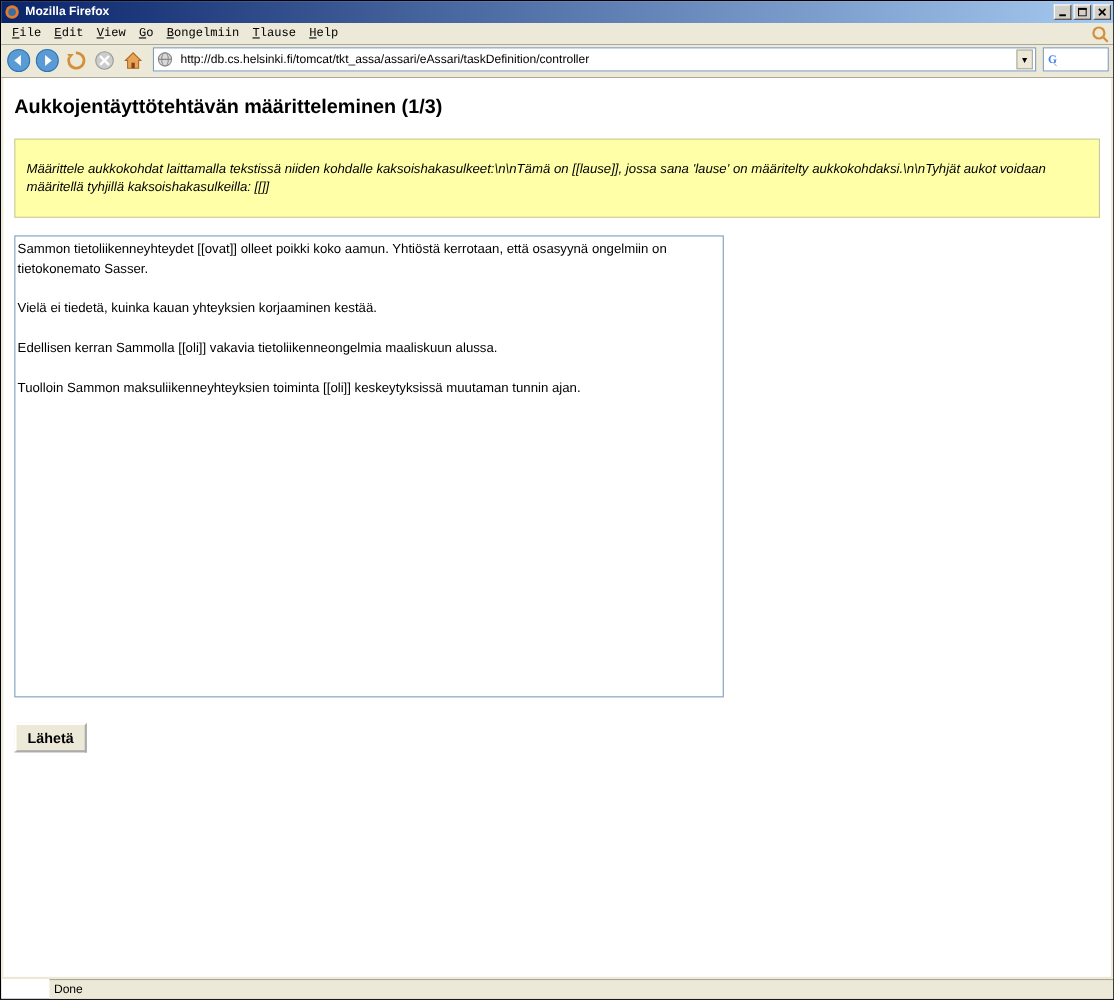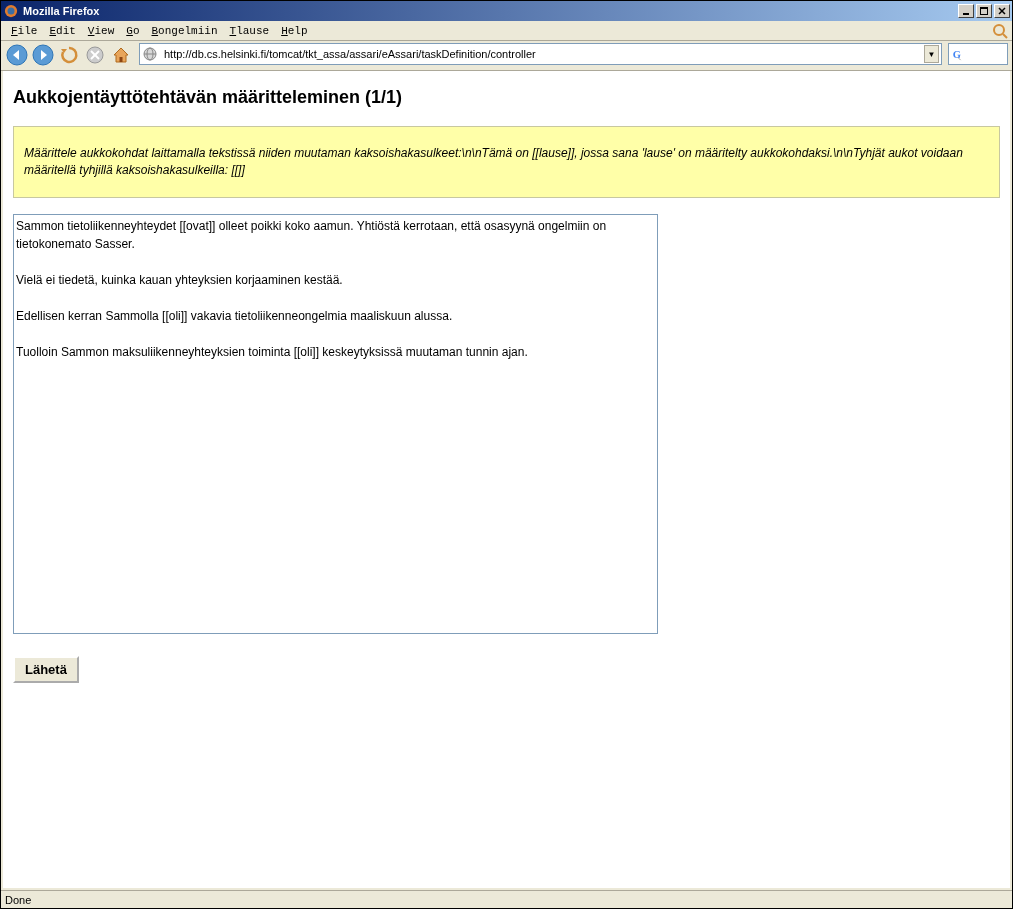--- a/index.html
+++ b/index.html
@@ -161,20 +161,21 @@
   }
   
   .statusbar {
     height:18px;
     background:#ece9d8;
     border-top:1px solid #aca899;
     font-size:11px;
     display:flex;
     align-items:center;
     padding:0 4px;
+    margin-left:44px;
   }
   svg { display:block; }
 </style>
 </head>
 <body>
 
 <div class="titlebar">
   <span class="appicon">
     <svg width="14" height="14" viewBox="0 0 16 16">
         <circle cx="8" cy="8" r="7" fill="#e07b2f"></circle>
@@ -266,22 +267,22 @@
   <div class="searchbox">
     <svg width="14" height="14" viewBox="0 0 16 16">
         <text x="2" y="12" font-size="12" font-family="serif" fill="#4285f4" font-weight="bold">G</text>
         <path d="M8 12 L11 15" stroke="#999" stroke-width="1"></path>
       </svg>
   </div>
 </div>
 
 <div class="content-wrap">
   <div class="content">
-    <h2 class="page-title">Aukkojentäyttötehtävän määritteleminen (1/1)</h2>
-    <div class="infobox">Määrittele aukkokohdat laittamalla tekstissä niiden muutaman kaksoishakasulkeet:\n\nTämä on [[lause]], jossa sana 'lause' on määritelty aukkokohdaksi.\n\nTyhjät aukot voidaan määritellä tyhjillä kaksoishakasulkeilla: [[]]</div>
+    <h2 class="page-title">Aukkojentäyttötehtävän määritteleminen (1/3)</h2>
+    <div class="infobox">Määrittele aukkokohdat laittamalla tekstissä niiden kohdalle kaksoishakasulkeet:\n\nTämä on [[lause]], jossa sana 'lause' on määritelty aukkokohdaksi.\n\nTyhjät aukot voidaan määritellä tyhjillä kaksoishakasulkeilla: [[]]</div>
     <textarea class="task-text" style="">Sammon tietoliikenneyhteydet [[ovat]] olleet poikki koko aamun. Yhtiöstä kerrotaan, että osasyynä ongelmiin on tietokonemato Sasser.
 
 Vielä ei tiedetä, kuinka kauan yhteyksien korjaaminen kestää.
 
 Edellisen kerran Sammolla [[oli]] vakavia tietoliikenneongelmia maaliskuun alussa.
 
 Tuolloin Sammon maksuliikenneyhteyksien toiminta [[oli]] keskeytyksissä muutaman tunnin ajan.</textarea>
     <br>
     <button class="submit-btn">Lähetä</button>
   </div>

